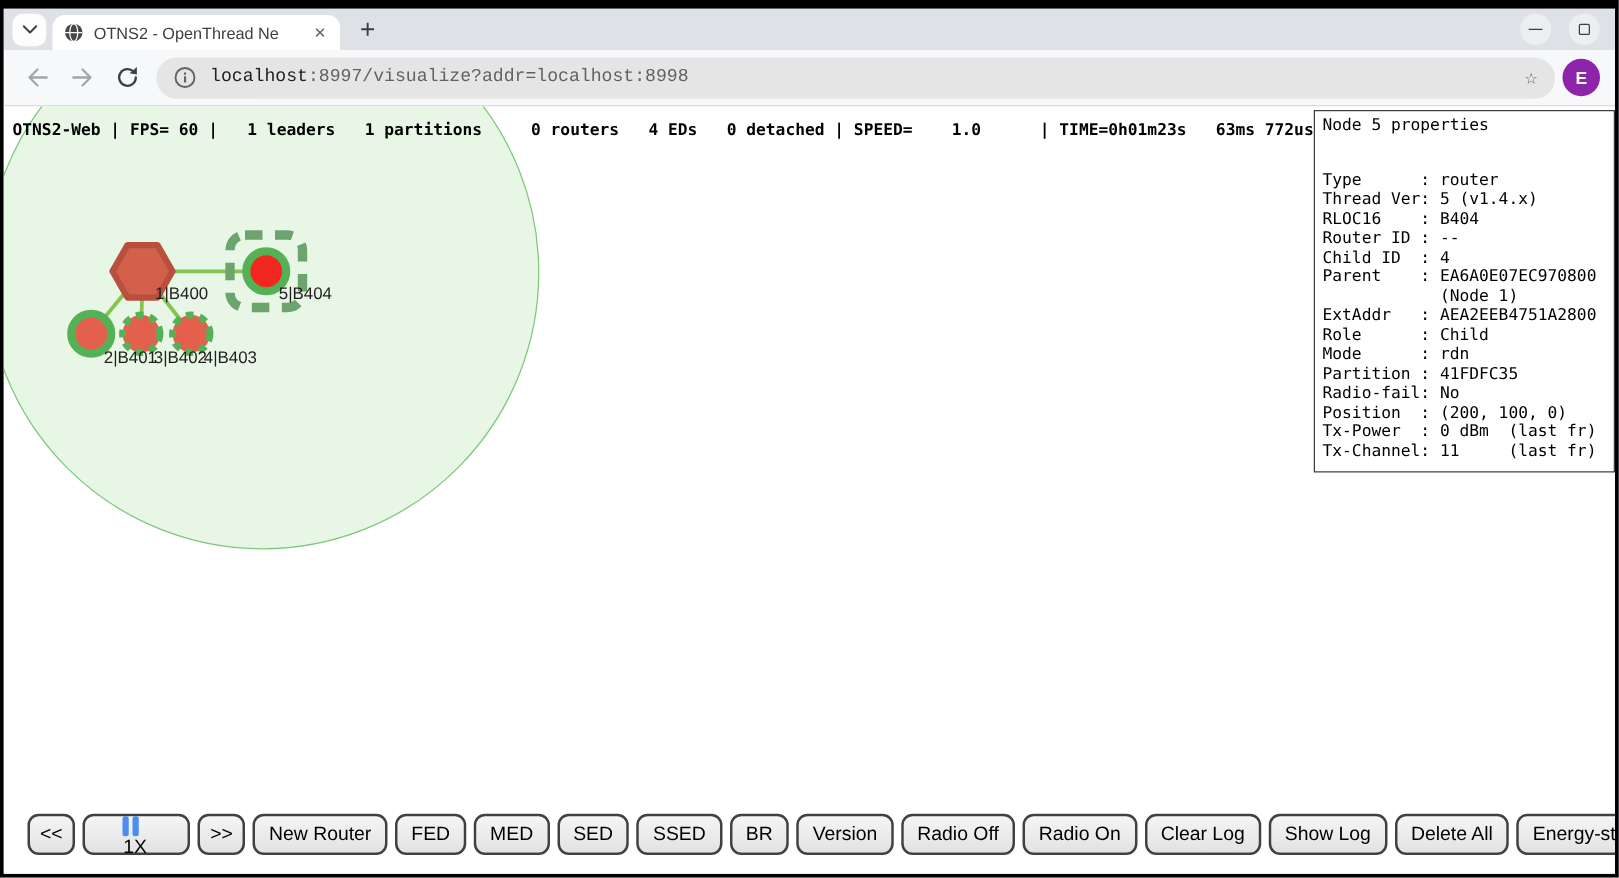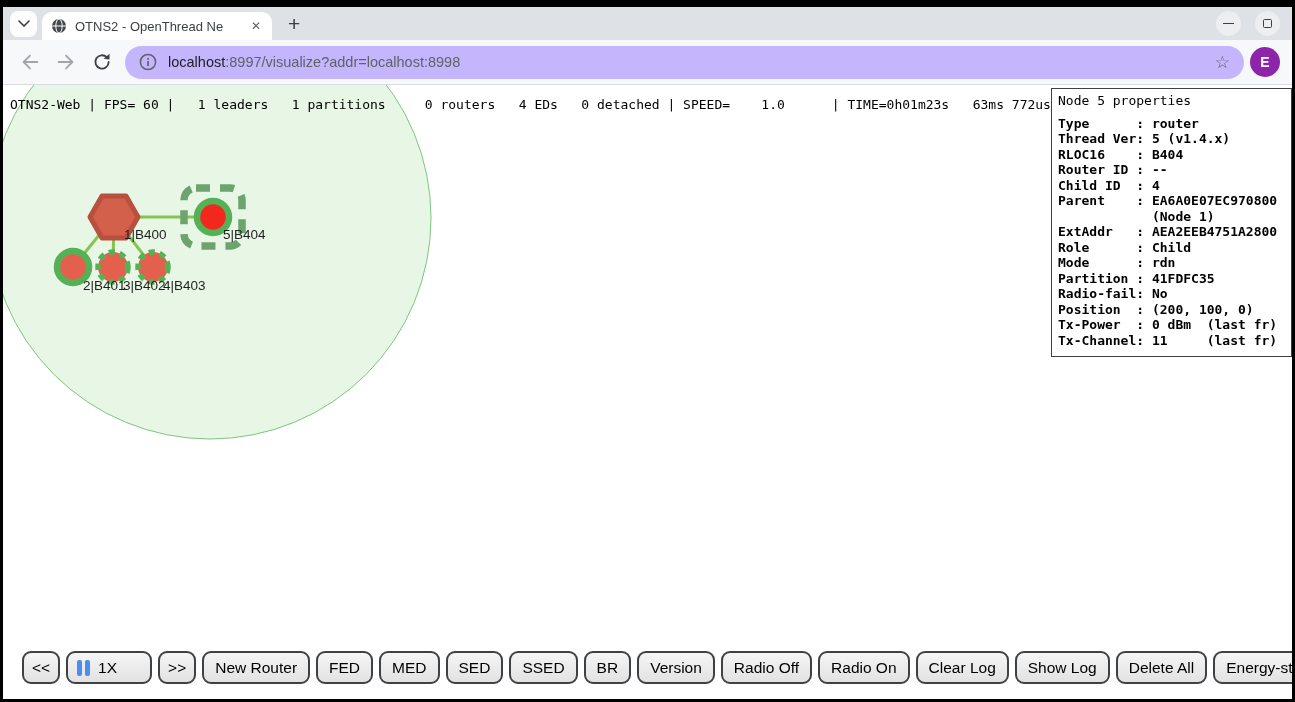--- a/index.html
+++ b/index.html
@@ -23,50 +23,50 @@
   .win-controls { margin-left:auto; margin-right:12px; display:flex; gap:14px; align-items:center; }
   .win-btn { width:25px; height:25px; border-radius:50%; background:#eceef0;
              display:flex; align-items:center; justify-content:center; }
   .glyph-min { width:11px; border-top:1.6px solid #3c4043; display:block; }
   .glyph-max { width:9px; height:9px; border:1.5px solid #3c4043; border-radius:1.5px; display:block; }
 
   
   .toolbar { height:45px; background:#f7f8f9; border-bottom:1px solid #dadce0;
              display:flex; align-items:center; padding:0 12px; }
   .navicon { display:flex; align-items:center; justify-content:center; width:30px; height:30px; }
-  .omnibox { flex:1; height:33px; margin-left:8px; margin-right:6px; background:#c4b5fd; border-radius:17px;
-             display:flex; align-items:center; padding:0 14px; gap:11px; }
+  .omnibox { flex:1; height:33px; margin-left:8px; margin-right:6px; background:#e5e5e5; border-radius:17px;
+             display:flex; align-items:center; padding:0 14px; gap:11px;font-family:Liberation Mono, monospace; }
   .url { font-size:14.5px; color:#5f6368; white-space:nowrap; overflow:hidden; flex:1; }
   .url .host { color:#202124; }
   .star { font-size:17px; color:#5f6368; }
   .avatar { width:30px; height:30px; border-radius:50%; background:#8e24aa; color:#fff;
             font-size:14px; font-weight:bold; display:flex; align-items:center; justify-content:center; }
 
   
   .content { position:relative; height:614px; background:#fff; overflow:hidden; }
   .canvas-svg { position:absolute; left:0; top:0; }
   .status-line { position:absolute; left:7px; top:12px; font-family:"DejaVu Sans Mono","Liberation Mono",monospace;
-                 font-weight:normal; font-size:13px; color:#000; white-space:pre; }
+                 font-weight:bold; font-size:13px; color:#000; white-space:pre; }
   .version-line { position:absolute; left:5px; top:37px; font-size:13px; color:#2b6bd4; white-space:pre; }
   .node-label { font-family:"Liberation Sans","DejaVu Sans",sans-serif; font-size:13.5px; fill:#1f1f1f; }
 
   .props-panel { position:absolute; left:1048px; top:3px; width:241px; background:#fff;
                  border:1px solid #404040; padding:4px 6px 8px 6px;
                  font-family:"DejaVu Sans Mono","Liberation Mono",monospace; font-size:13px;
                  line-height:15.5px; color:#000; }
-  .props-body { white-space:pre; margin-top:7px;font-weight:bold; }
+  .props-body { white-space:pre; margin-top:28px; }
 
   
   .action-bar { position:absolute; left:19px; bottom:15px; display:flex; gap:6px; align-items:stretch; }
   .ab { height:33px; border:2px solid #3f4245; border-radius:9px;
         background:linear-gradient(180deg,#f5f5f5,#e2e2e2);
         font-family:"Liberation Sans","DejaVu Sans",sans-serif; font-size:15.5px; color:#000;
         padding:0 11px; display:inline-flex; align-items:center; white-space:nowrap; }
   .ab.small { padding:0 8px; }
-  .ab.speed { width:86px; justify-content:flex-start; padding-left:9px; }
+  .ab.speed { width:86px; justify-content:flex-start; padding-left:9px;flex-direction:column; }
   .pause-icon { display:inline-flex; gap:3px; margin-right:8px; }
   .pause-icon span { width:5px; height:16px; background:#4b8df0; border-radius:2px; display:block; }
 </style>
 </head>
 <body>
 
 <div class="frame">
 
   <div class="tabstrip">
     <div class="tabsearch">

